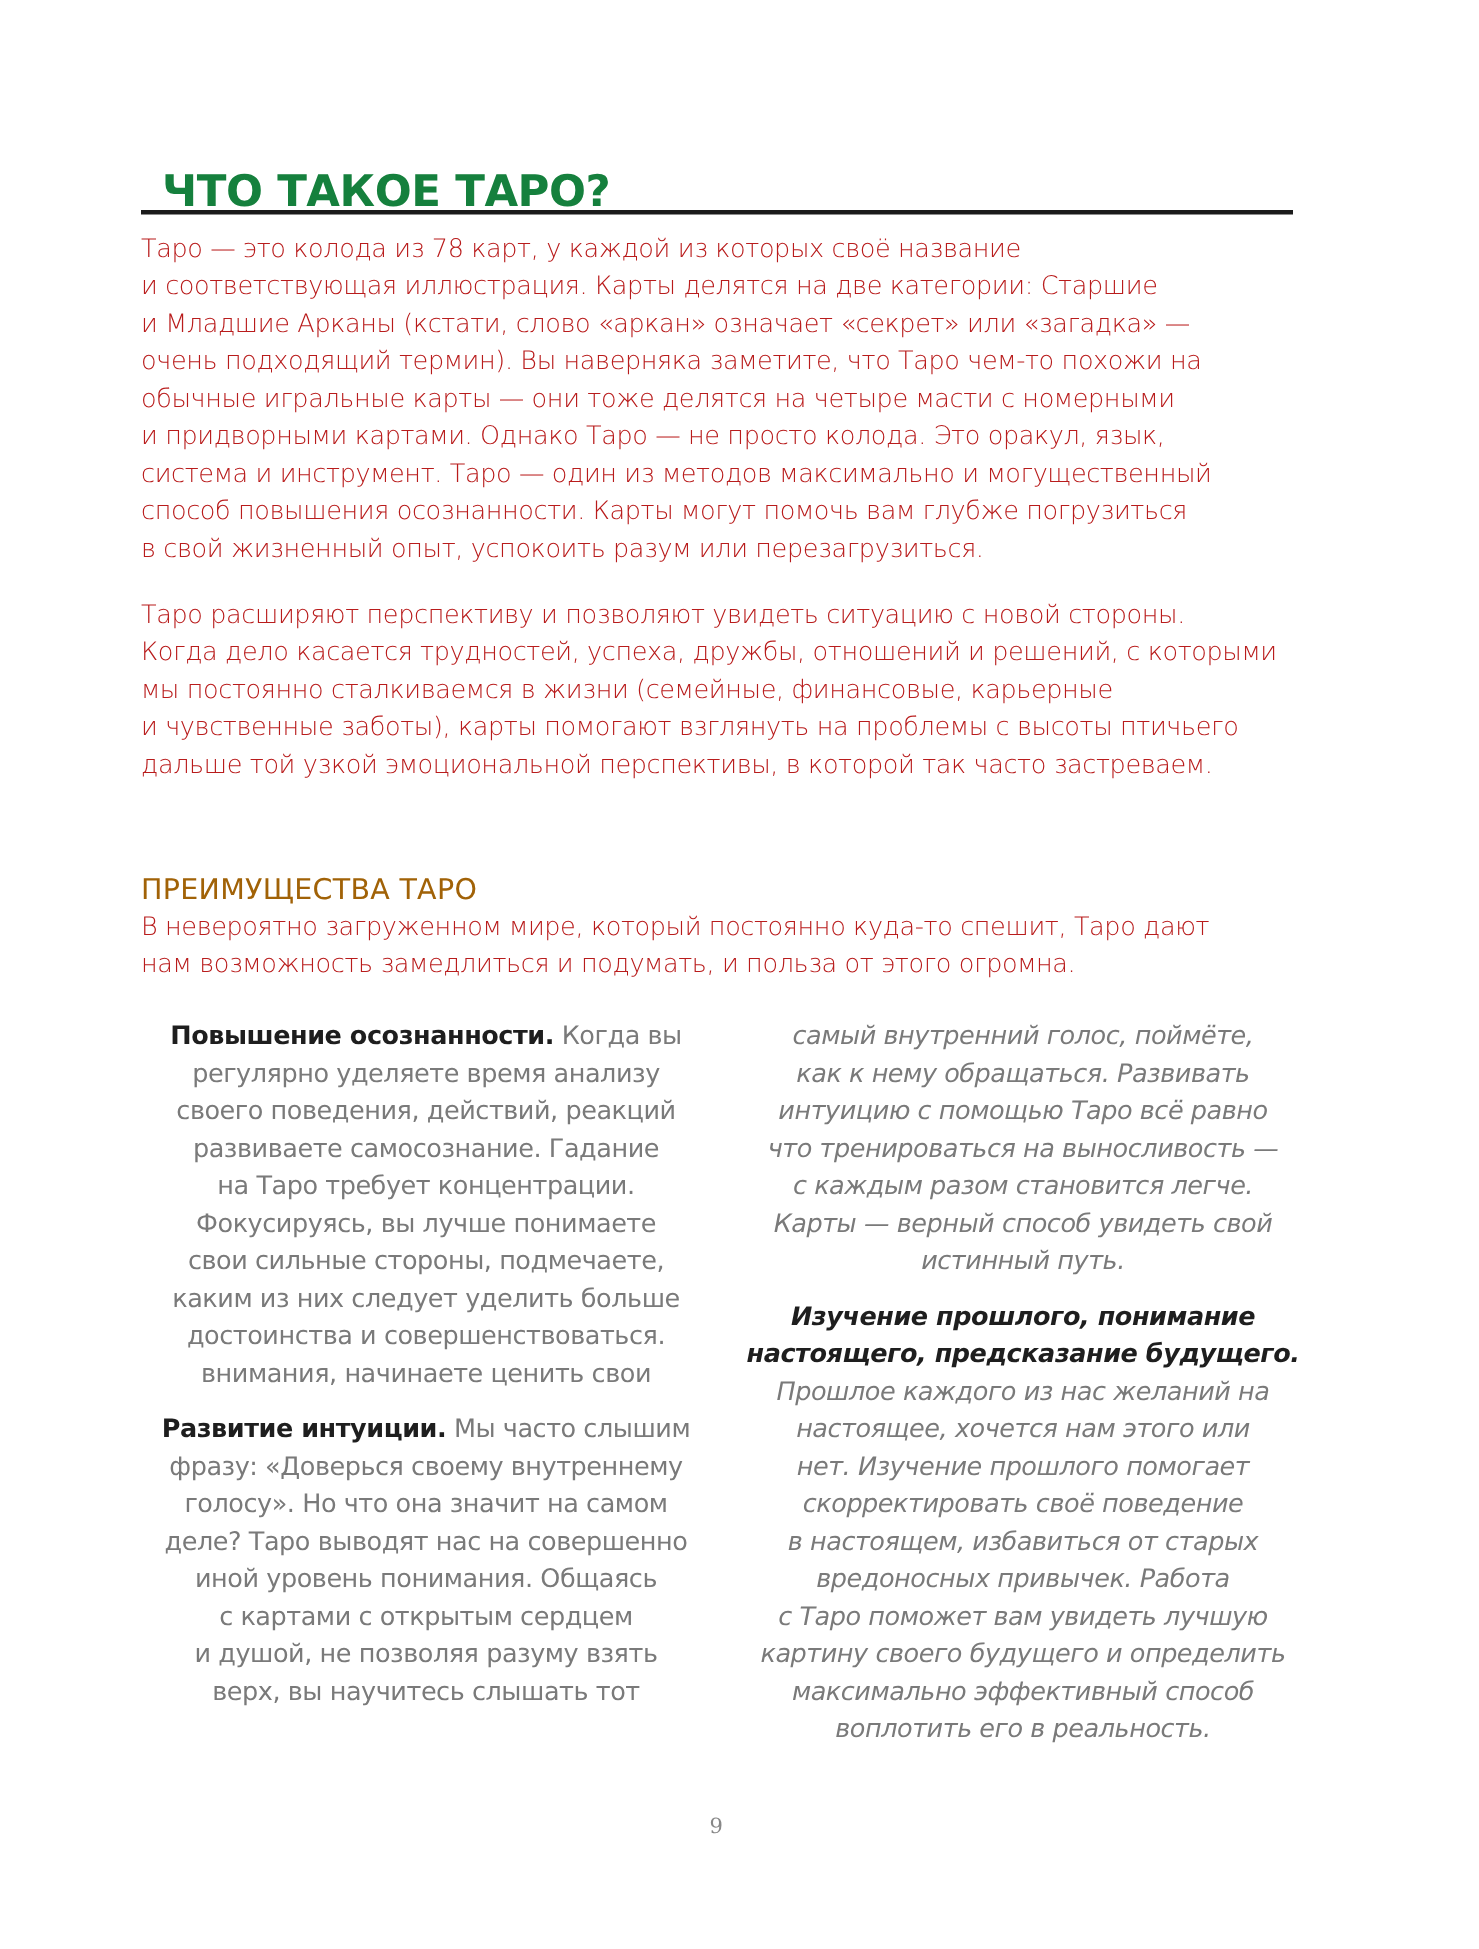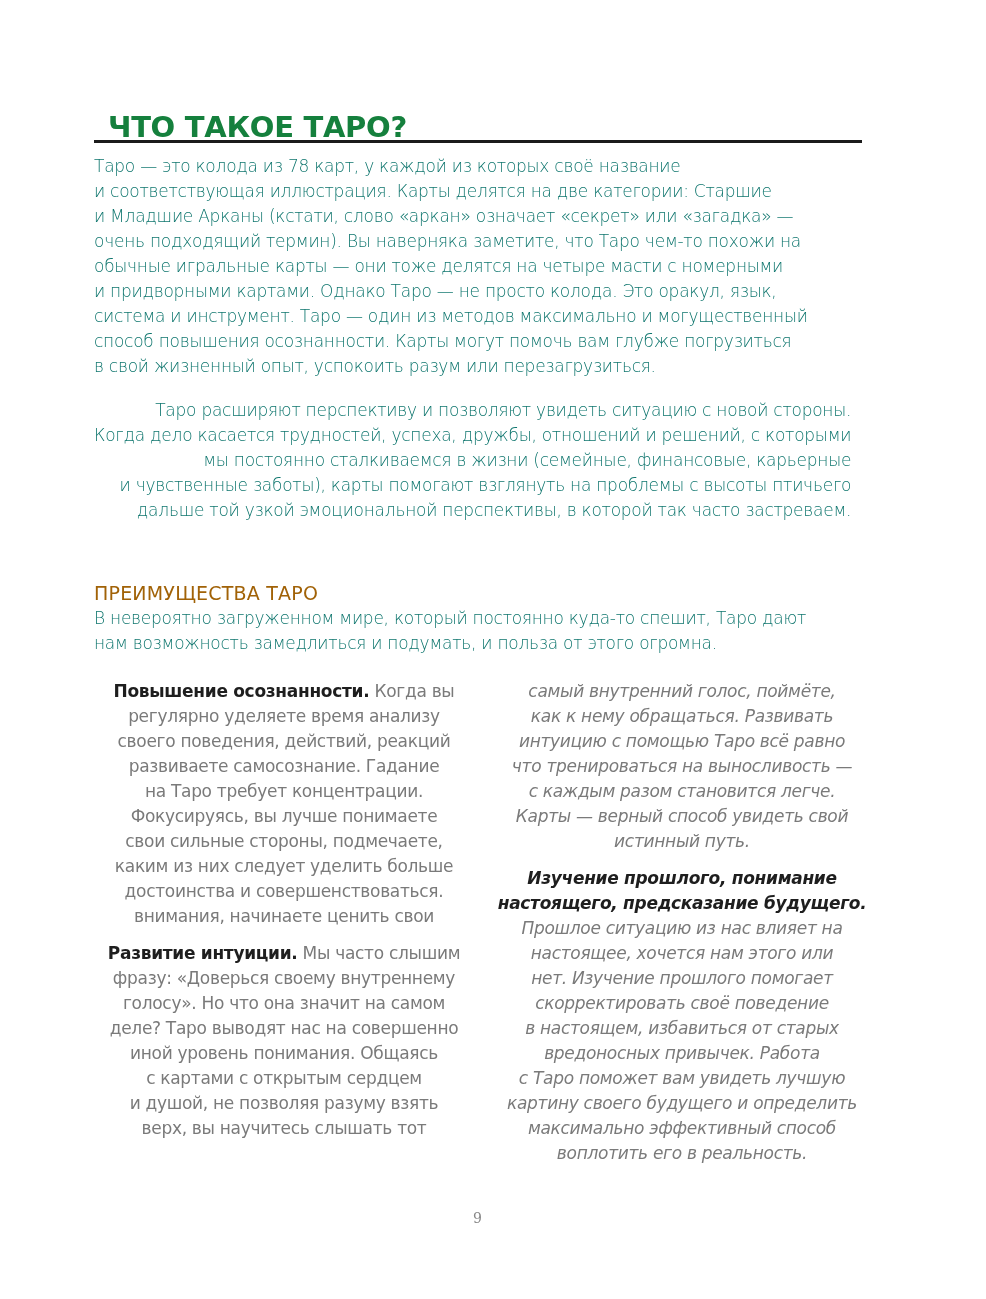--- a/index.html
+++ b/index.html
@@ -39,27 +39,27 @@
       width: 768px;
       height: 3px;
       background: #1b1b1b;
     }
     .para {
       position: absolute;
       left: 0;
       margin: 0;
       font-size: 17px;
       line-height: 25px;
-      color: #0f766e;
+      color: #b91c1c;
       font-weight: 300;
       letter-spacing: -0.25px;
     }
     .para .ln { display: block; white-space: nowrap; }
     .p1 { top: 154px; }
-    .p2 { top: 398px; text-align: right; }
+    .p2 { top: 398px; }
     .subhead {
       position: absolute;
       left: 0;
       top: 582px;
       margin: 0;
       font-size: 19px;
       font-weight: normal;
       color: #a16207;
       letter-spacing: 0.2px;
       white-space: nowrap;
@@ -156,21 +156,21 @@
       <span class="ln">интуицию с помощью Таро всё равно</span>
       <span class="ln">что тренироваться на выносливость —</span>
       <span class="ln">с каждым разом становится легче.</span>
       <span class="ln">Карты — верный способ увидеть свой</span>
       <span class="ln">истинный путь.</span>
     </div>
     <span class="gap"></span>
     <div>
       <span class="ln b">Изучение прошлого, понимание</span>
       <span class="ln b">настоящего, предсказание будущего.</span>
-      <span class="ln">Прошлое ситуацию из нас влияет на</span>
+      <span class="ln">Прошлое каждого из нас желаний на</span>
       <span class="ln">настоящее, хочется нам этого или</span>
       <span class="ln">нет. Изучение прошлого помогает</span>
       <span class="ln">скорректировать своё поведение</span>
       <span class="ln">в настоящем, избавиться от старых</span>
       <span class="ln">вредоносных привычек. Работа</span>
       <span class="ln">с Таро поможет вам увидеть лучшую</span>
       <span class="ln">картину своего будущего и определить</span>
       <span class="ln">максимально эффективный способ</span>
       <span class="ln">воплотить его в реальность.</span>
     </div>

